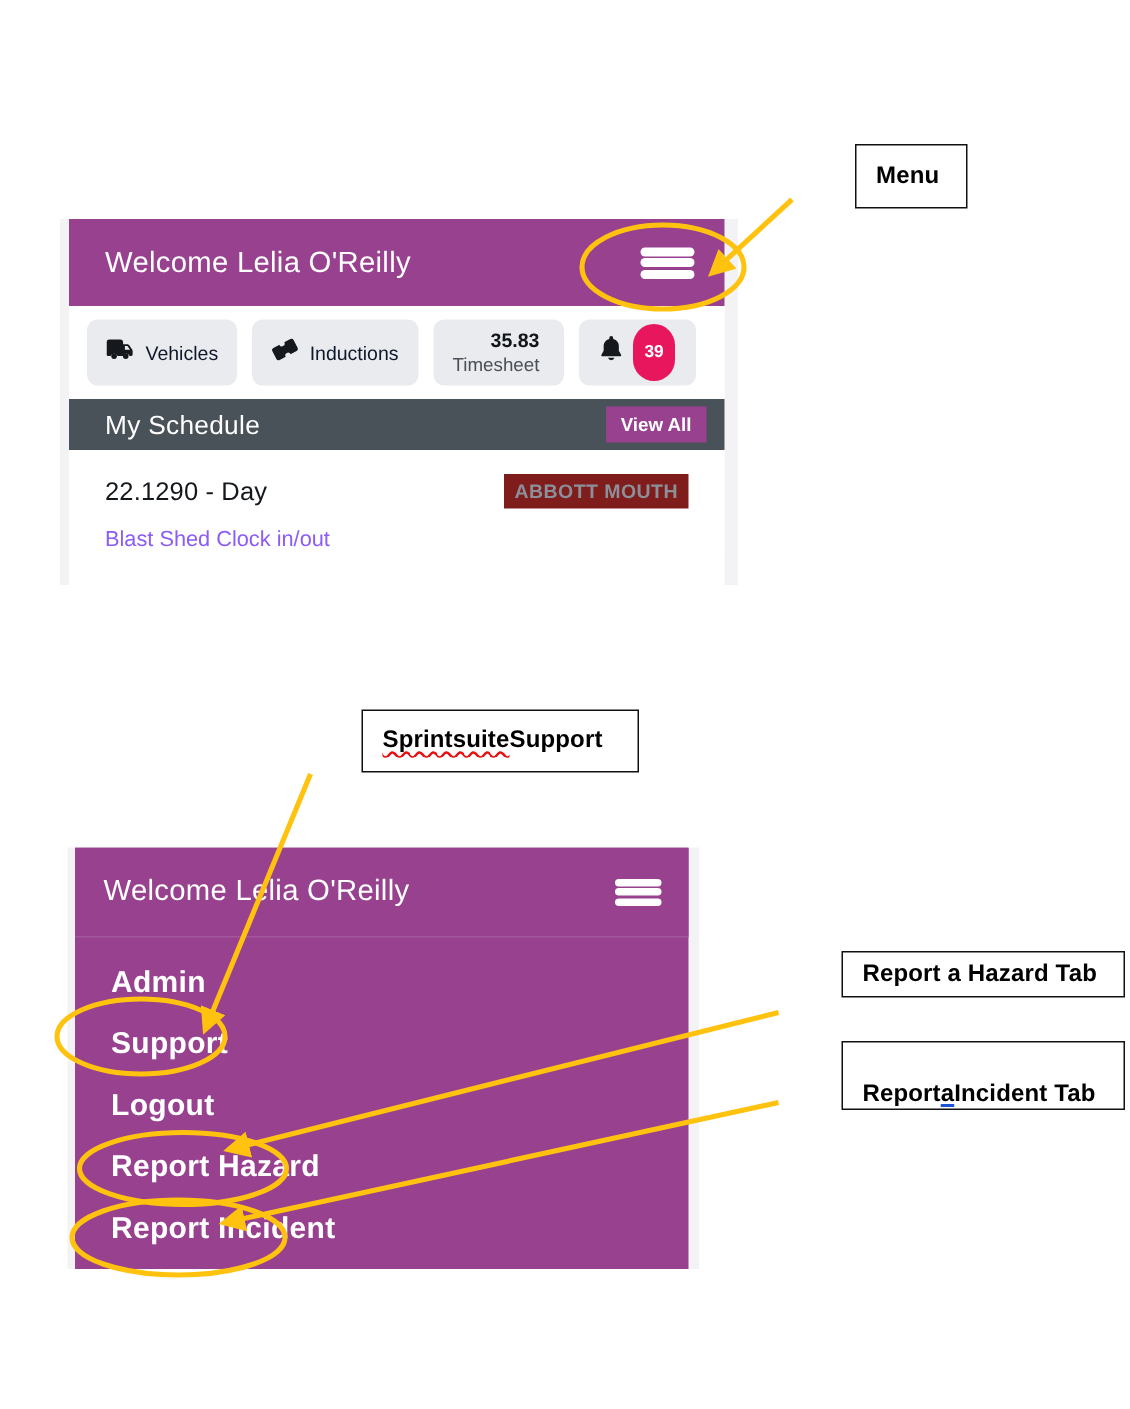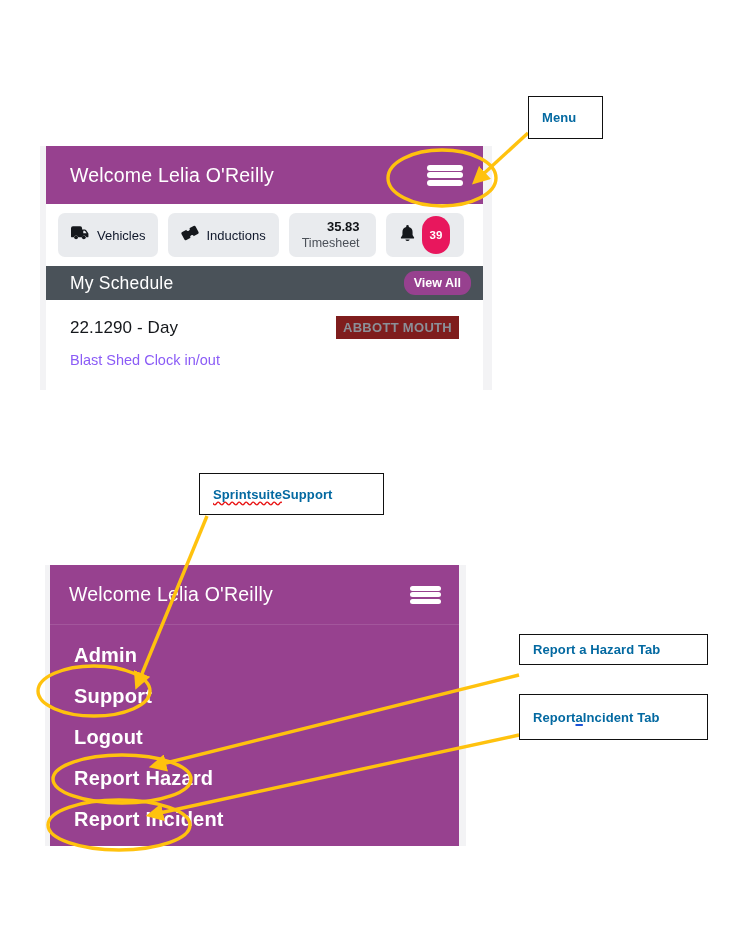--- a/index.html
+++ b/index.html
@@ -18,25 +18,26 @@
   
   .callout {
     position: absolute;
     background: #ffffff;
     border: 1.6px solid #111111;
     box-sizing: border-box;
     display: flex;
     align-items: center;
     padding: 0 13px;
     font-weight: bold;
-    font-size: 13px;
-    color: #0369a1;
+    font-size: 16px;
+    color: #000000;
     letter-spacing: .1px;
     z-index: 40;
     white-space: nowrap;
+    margin-left: 42px;
   }
   .sp-red {
     text-decoration: underline wavy #e81010;
     text-decoration-skip-ink: none;
     text-underline-offset: 2px;
   }
   .sp-blue {
     text-decoration: underline solid #1a53d8;
     text-decoration-thickness: 2px;
     text-underline-offset: 2px;
@@ -166,21 +167,21 @@
     color: #ffffff;
     font-size: 17.5px;
     font-weight: 500;
     letter-spacing: .2px;
   }
   .pill-btn {
     background: #97418F;
     color: #ffffff;
     font-size: 12.5px;
     font-weight: bold;
-    border-radius: 11px;
+    border-radius: 0;
     padding: 5px 10px;
     cursor: pointer;
   }
 
   
   .sched-body {
     background: #ffffff;
     padding: 16px 24px 0 24px;
     box-sizing: border-box;
   }
@@ -332,21 +333,21 @@
 
 <div class="callout" style="left:199px; top:473px; width:185px; height:42px;">
   <span class="sp-red">Sprintsuite</span>
     <span> Support</span>
 </div>
 
 <div class="callout" style="left:519px; top:634px; width:189px; height:31px;">
   <span>Report a Hazard Tab</span>
 </div>
 
-<div class="callout" style="left:519px; top:694px; width:189px; height:46px;">
+<div class="callout" style="left:519px; top:694px; width:189px; height:46px;align-items:flex-end;">
   <span>Report </span>
     <span class="sp-blue">a</span>
     <span> Incident Tab</span>
 </div>
 
 <svg id="annotations" viewBox="0 0 753 939">
   <defs>
     <marker id="arrowhead" markerWidth="5.2" markerHeight="5.2" refX="2.4" refY="2.6" orient="auto">
       <path d="M0,0 L5.2,2.6 L0,5.2 z" fill="#FFC20E"></path>
     </marker>

